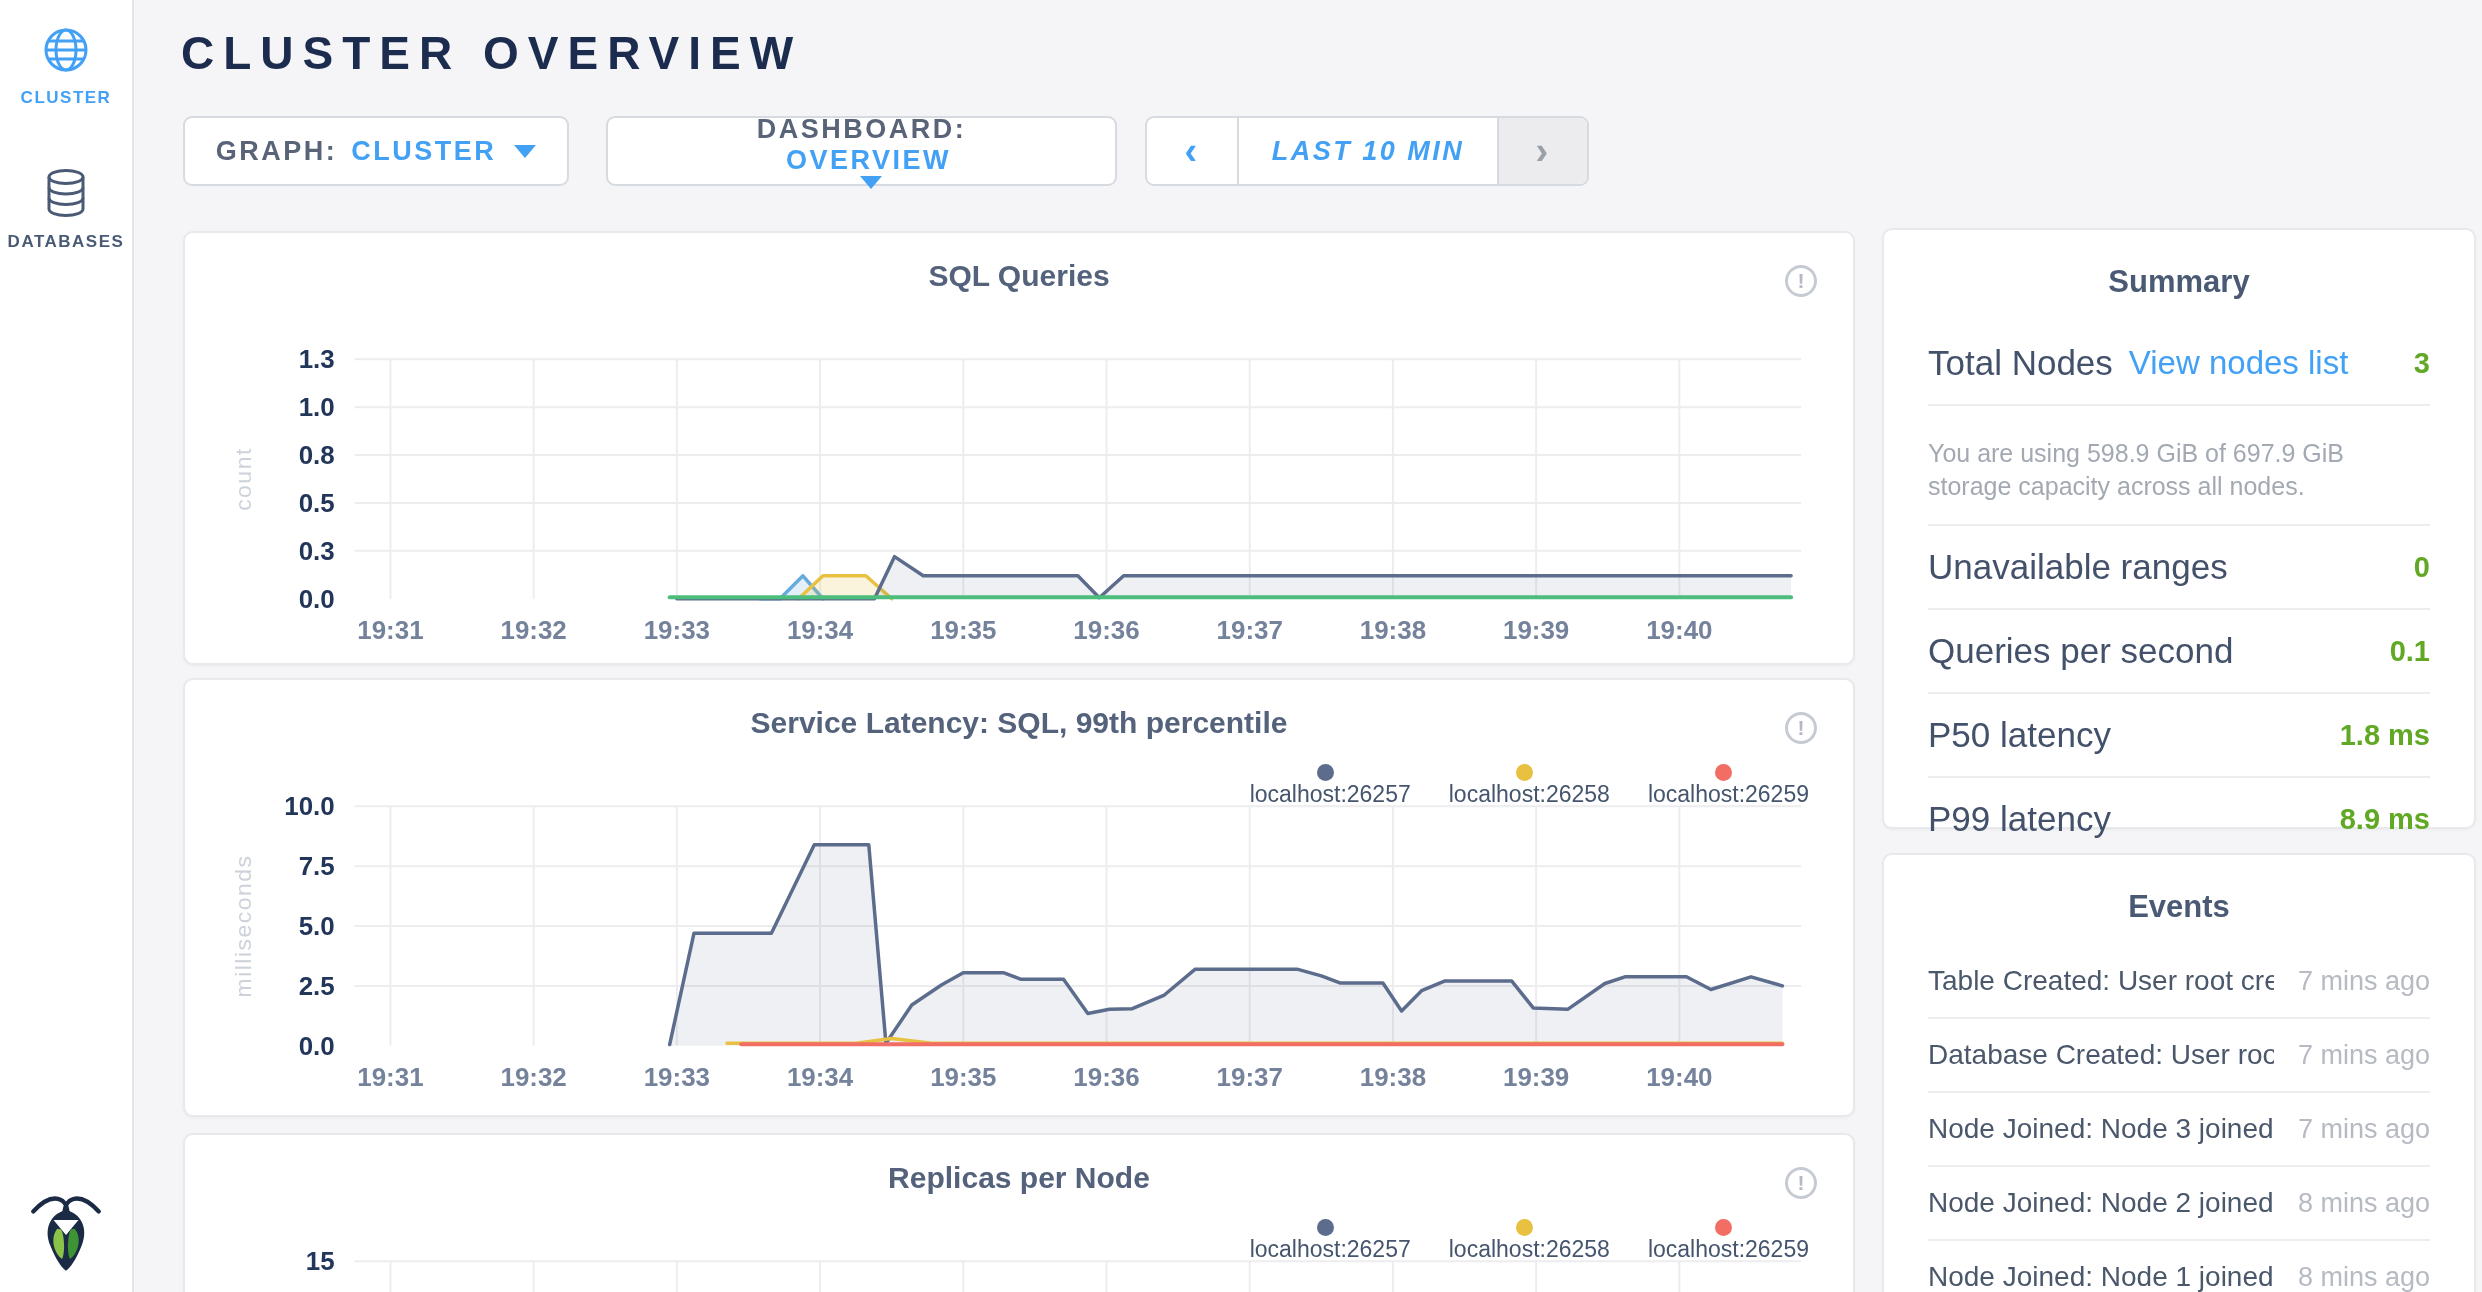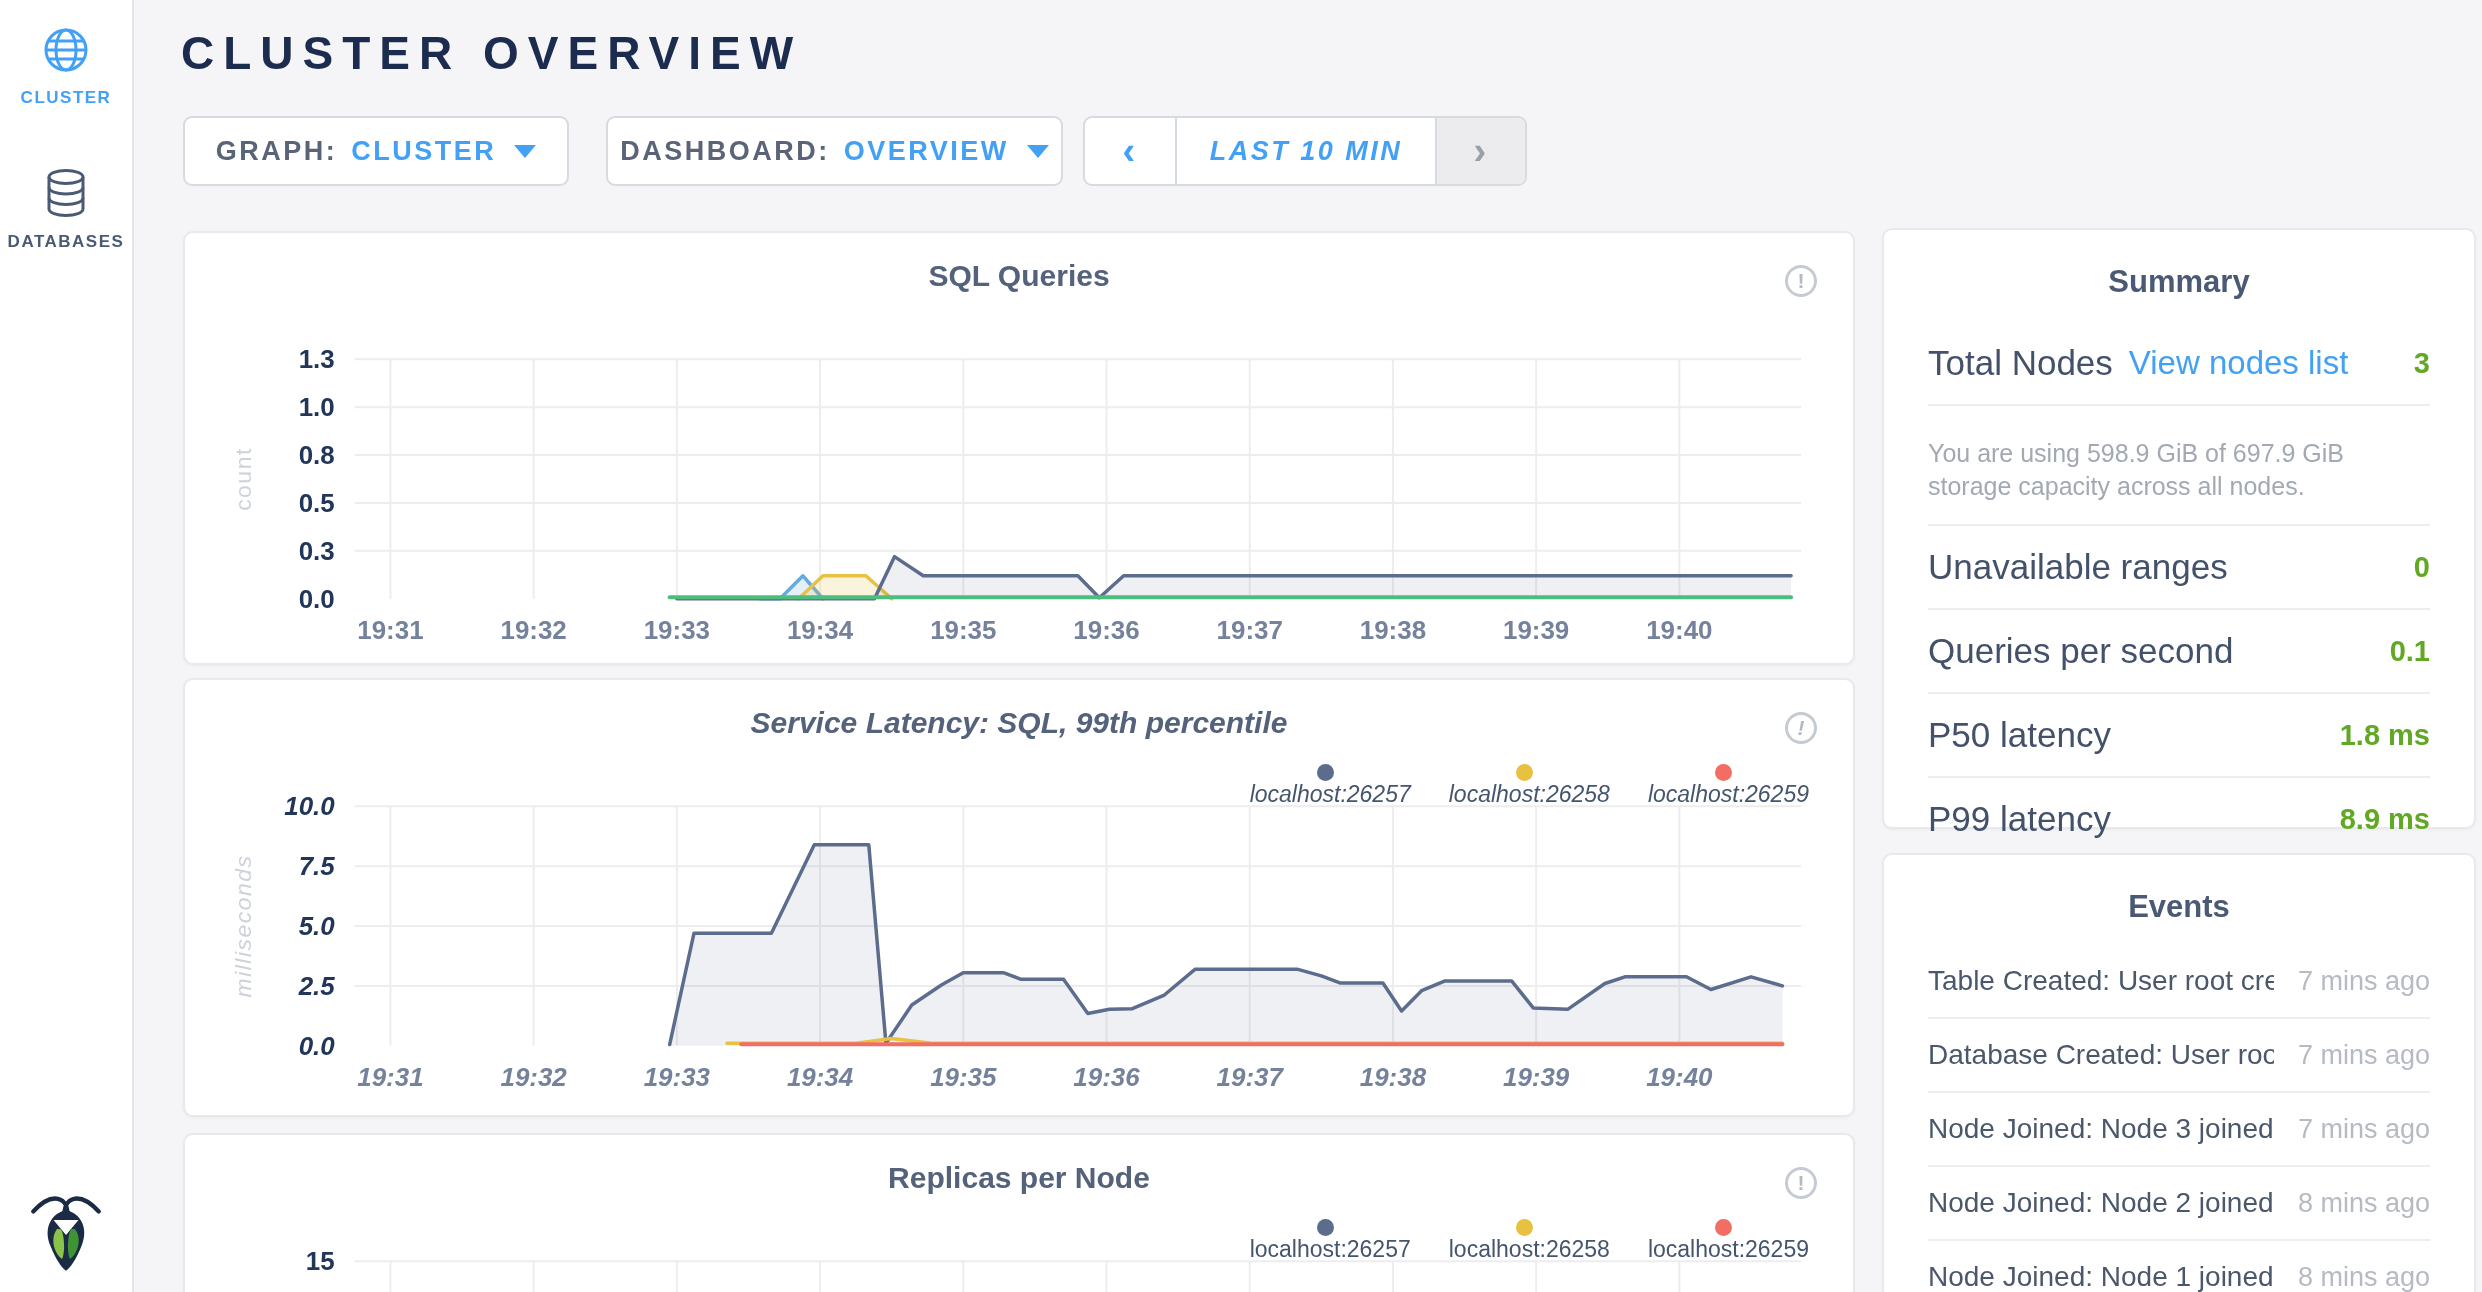--- a/index.html
+++ b/index.html
@@ -28,21 +28,21 @@
     letter-spacing:9px; color:#1c2c4f;
   }
   
   .controls { position:absolute; left:183px; top:116px; height:70px; display:flex; }
   .ctl-btn {
     height:70px; background:#fff; border:2px solid #d6dae1; border-radius:9px;
     display:flex; align-items:center; justify-content:center; cursor:pointer;
     font-size:27px; font-weight:700; letter-spacing:2.5px; color:#5a6478;
   }
   .btn-graph { width:386px; margin-right:37px; }
-  .btn-dashboard { width:457px; margin-right:20px; }
+  .btn-dashboard { width:511px; margin-right:28px;flex-direction:column; }
   .ctl-btn .val { color:#42a0f5; margin-left:14px; }
   .caret {
     display:inline-block; width:0; height:0; margin-left:18px;
     border-left:11px solid transparent; border-right:11px solid transparent;
     border-top:13px solid #42a0f5;
   }
   .time-group {
     display:flex; height:70px; border:2px solid #d6dae1; border-radius:9px;
     overflow:hidden; background:#fff;
   }
@@ -56,21 +56,21 @@
   
   .charts-col { position:absolute; left:183px; top:231px; width:1672px; }
   .right-col  { position:absolute; left:1882px; top:228px; width:594px; }
   .panel {
     position:relative; background:#fff; border:2px solid #e8e9ed; border-radius:10px;
     box-shadow:0 1px 3px rgba(40,50,70,0.05);
   }
   
   .chart-panel { width:1672px; }
   .p-sql      { height:434px; margin-bottom:13px; }
-  .p-latency  { height:439px; margin-bottom:16px;font-style:italic; }
+  .p-latency  { height:439px; margin-bottom:16px; }
   .p-replicas { height:430px; }
   .chart-title {
     text-align:center; padding-top:26px; font-size:30px; font-weight:700; color:#54627c;
   }
   .info-icon {
     position:absolute; right:36px; top:32px; width:32px; height:32px; border-radius:50%;
     border:3px solid #c6cbd3; color:#b3b9c2; font-size:21px; font-weight:700;
     display:flex; align-items:center; justify-content:center; cursor:pointer;
   }
   .legend {

